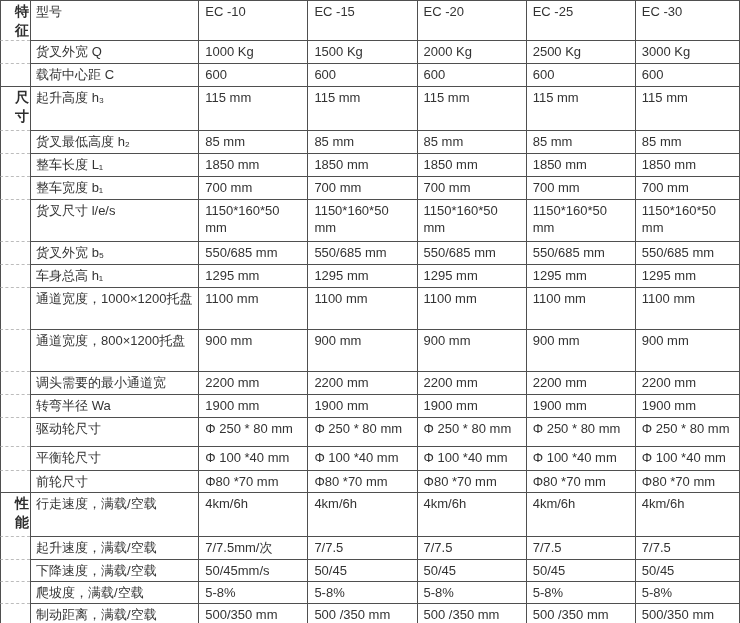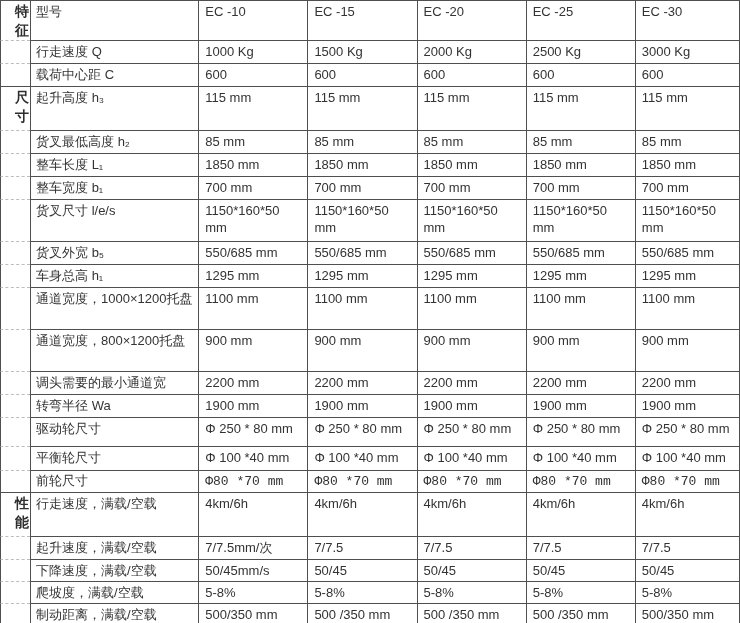--- a/index.html
+++ b/index.html
@@ -63,21 +63,21 @@
     <th class="grp">特征</th>
     <th class="lbl">型号</th>
     <td class="val">EC -10</td>
     <td class="val">EC -15</td>
     <td class="val">EC -20</td>
     <td class="val">EC -25</td>
     <td class="val">EC -30</td>
   </tr>
         <tr style="height: 23px;">
     <th class="grp cont"></th>
-    <th class="lbl">行走速度 Q</th>
+    <th class="lbl">货叉外宽 Q</th>
     <td class="val">1000 Kg</td>
     <td class="val">1500 Kg</td>
     <td class="val">2000 Kg</td>
     <td class="val">2500 Kg</td>
     <td class="val">3000 Kg</td>
   </tr>
         <tr style="height: 23px;">
     <th class="grp cont"></th>
     <th class="lbl">载荷中心距 C</th>
     <td class="val">600</td>
@@ -196,21 +196,21 @@
   </tr>
         <tr style="height: 24px;">
     <th class="grp cont"></th>
     <th class="lbl">平衡轮尺寸</th>
     <td class="val">Φ 100 *40 mm</td>
     <td class="val">Φ 100 *40 mm</td>
     <td class="val">Φ 100 *40 mm</td>
     <td class="val">Φ 100 *40 mm</td>
     <td class="val">Φ 100 *40 mm</td>
   </tr>
-        <tr style="height: 22px; font-family: Liberation Mono, monospace;">
+        <tr style="height: 22px;">
     <th class="grp cont"></th>
     <th class="lbl">前轮尺寸</th>
     <td class="val">Φ80 *70 mm</td>
     <td class="val">Φ80 *70 mm</td>
     <td class="val">Φ80 *70 mm</td>
     <td class="val">Φ80 *70 mm</td>
     <td class="val">Φ80 *70 mm</td>
   </tr>
         <tr style="height: 44px;">
     <th class="grp">性能</th>

